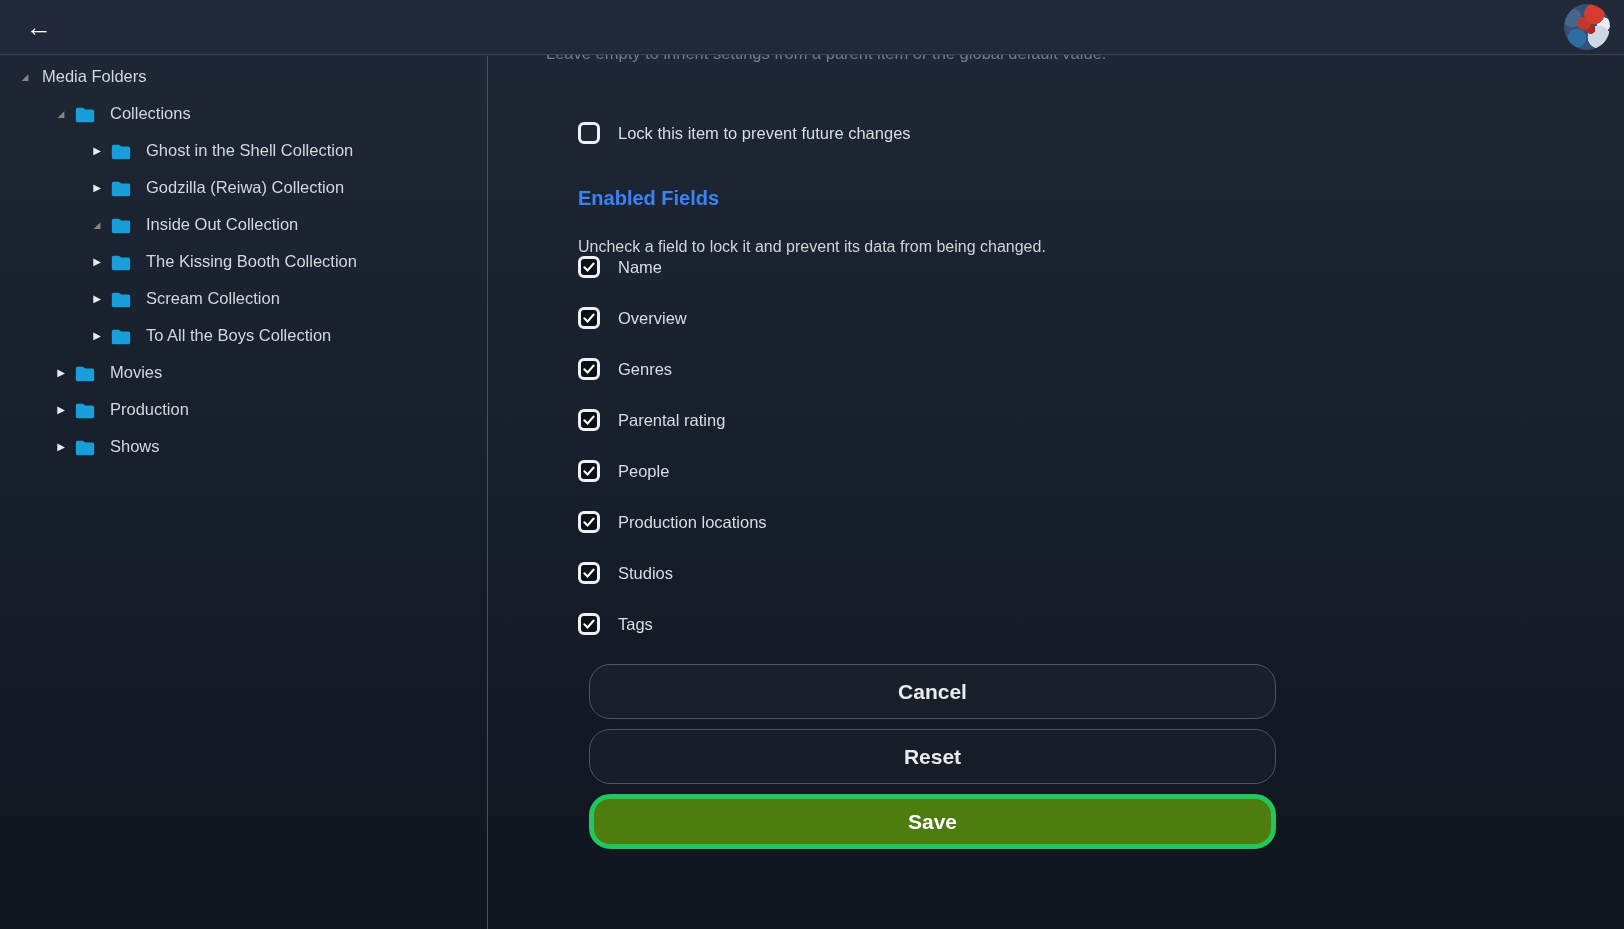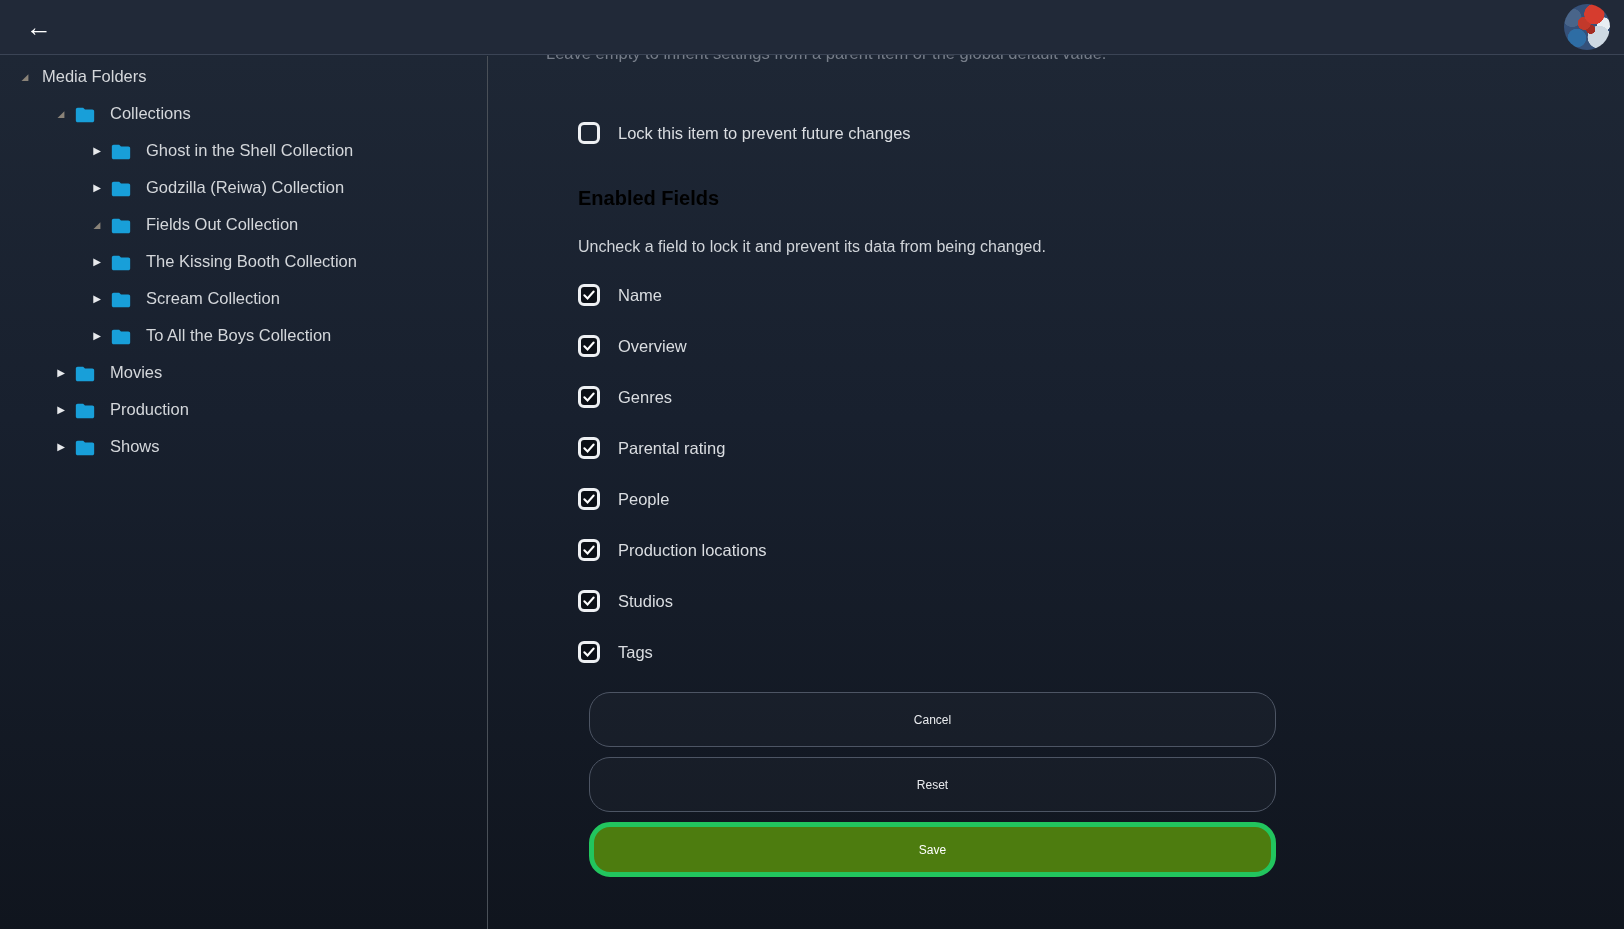--- a/index.html
+++ b/index.html
@@ -90,35 +90,35 @@
     background: transparent;
     display: inline-flex; align-items: center; justify-content: center;
     cursor: pointer;
   }
   .cb.checked { background: #0b0f16; }
   .cb svg { width: 14px; height: 14px; }
   .cb-label { margin-left: 18px; font-size: 16.5px; color: #dadde1; }
 
   .section-title {
     margin-top: 43px;
-    font-size: 20px; font-weight: 700; color: #000000;
+    font-size: 20px; font-weight: 700; color: #3b82f6;
   }
   .section-desc {
     margin-top: 28px;
     font-size: 16px; color: #d0d4d9;
   }
-  .fields { margin-top: 28px; }
+  .fields { }
   .field-row { display: flex; align-items: center; height: 22px; margin-bottom: 29px; }
 
   .btn-stack { width: 687px; margin-left: 11px; margin-top: 21px; }
   .btn {
     display: block; width: 100%; height: 55px; margin-bottom: 10px;
     border-radius: 21px;
     font-family: "Liberation Sans", sans-serif;
-    font-size: 12px; font-weight: 400; color: #e9ebee;
+    font-size: 21px; font-weight: 700; color: #e9ebee;
     background: rgba(255,255,255,0.025);
     border: 1px solid #4d5564;
     cursor: pointer;
   }
   .btn.primary {
     background: #4d7c0f;
     border: 5px solid #22c55e;
     color: #ffffff;
   }
 </style>
@@ -167,21 +167,21 @@
     <span class="tlabel">Godzilla (Reiwa) Collection</span>
   </div>
 
   <div class="tree-row lvl2">
     <span class="twisty expanded">◢</span>
     <span class="folder-ic">
       <svg viewBox="0 0 24 24">
           <path fill="#189fd9" d="M10 4H4c-1.1 0-2 .9-2 2v12c0 1.1.9 2 2 2h16c1.1 0 2-.9 2-2V8c0-1.1-.9-2-2-2h-8l-2-2z"></path>
         </svg>
     </span>
-    <span class="tlabel">Fields Out Collection</span>
+    <span class="tlabel">Inside Out Collection</span>
   </div>
 
 
   <div class="tree-row lvl2">
     <span class="twisty collapsed">▶</span>
     <span class="folder-ic">
       <svg viewBox="0 0 24 24">
           <path fill="#189fd9" d="M10 4H4c-1.1 0-2 .9-2 2v12c0 1.1.9 2 2 2h16c1.1 0 2-.9 2-2V8c0-1.1-.9-2-2-2h-8l-2-2z"></path>
         </svg>
     </span>

